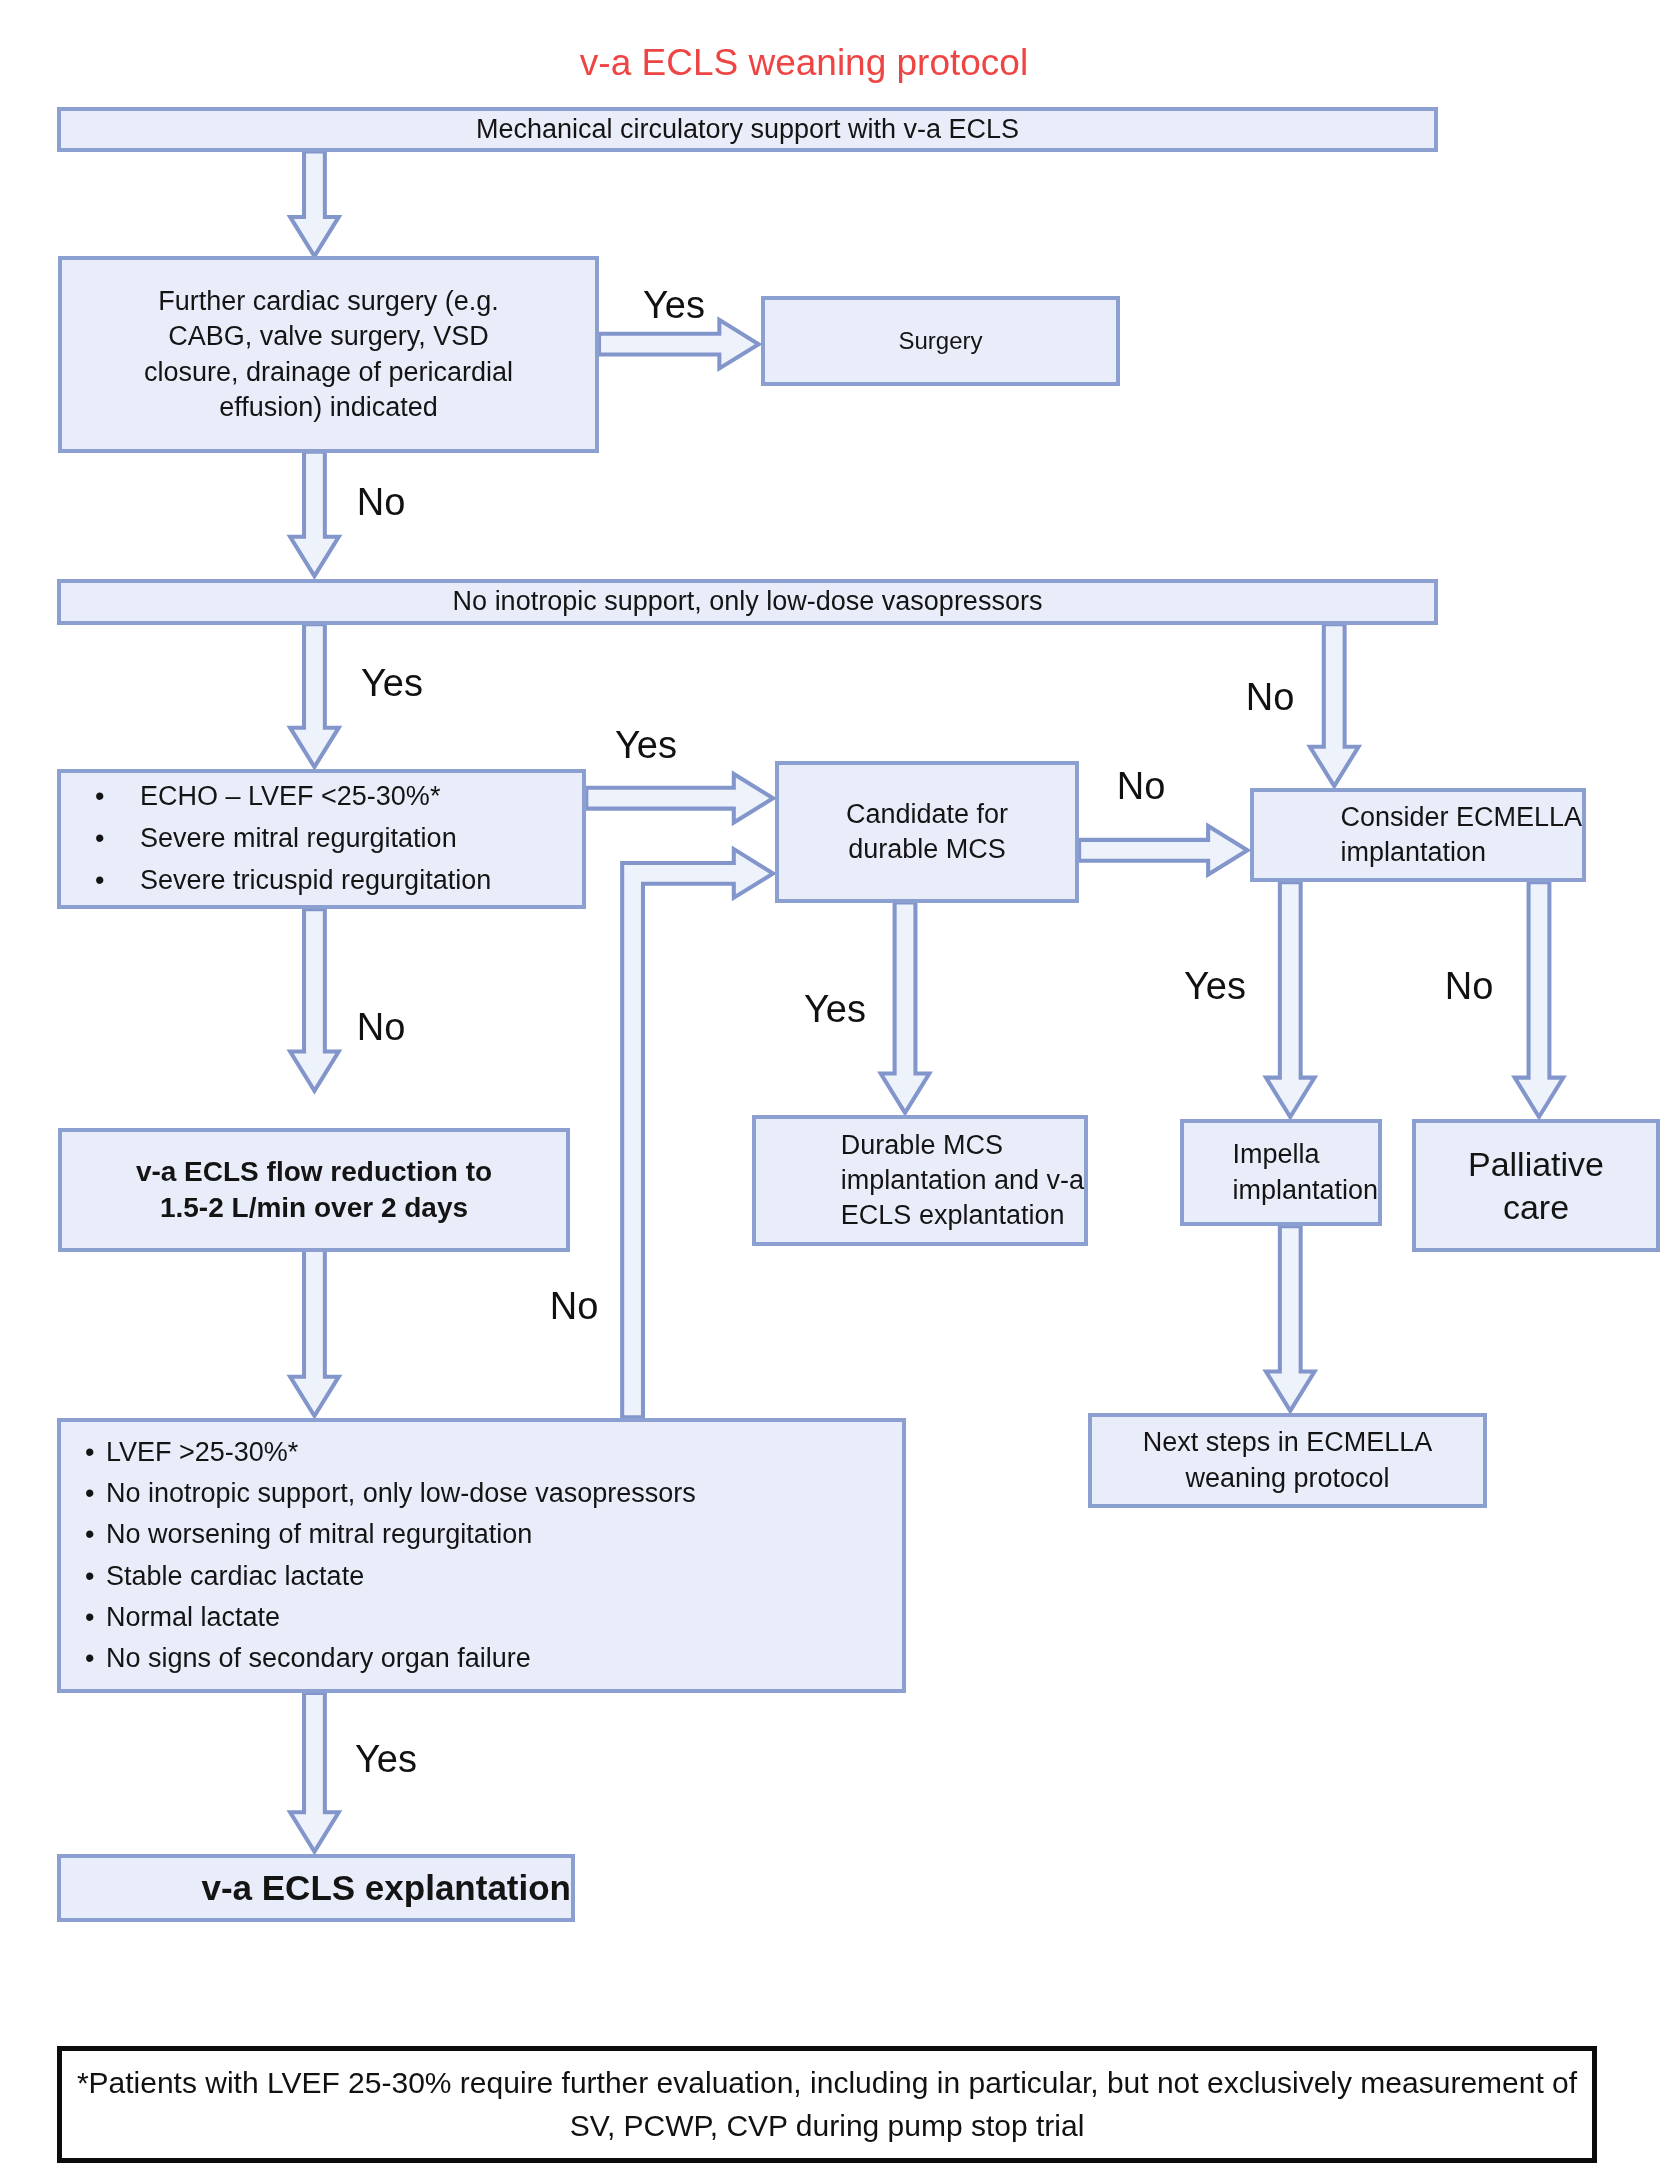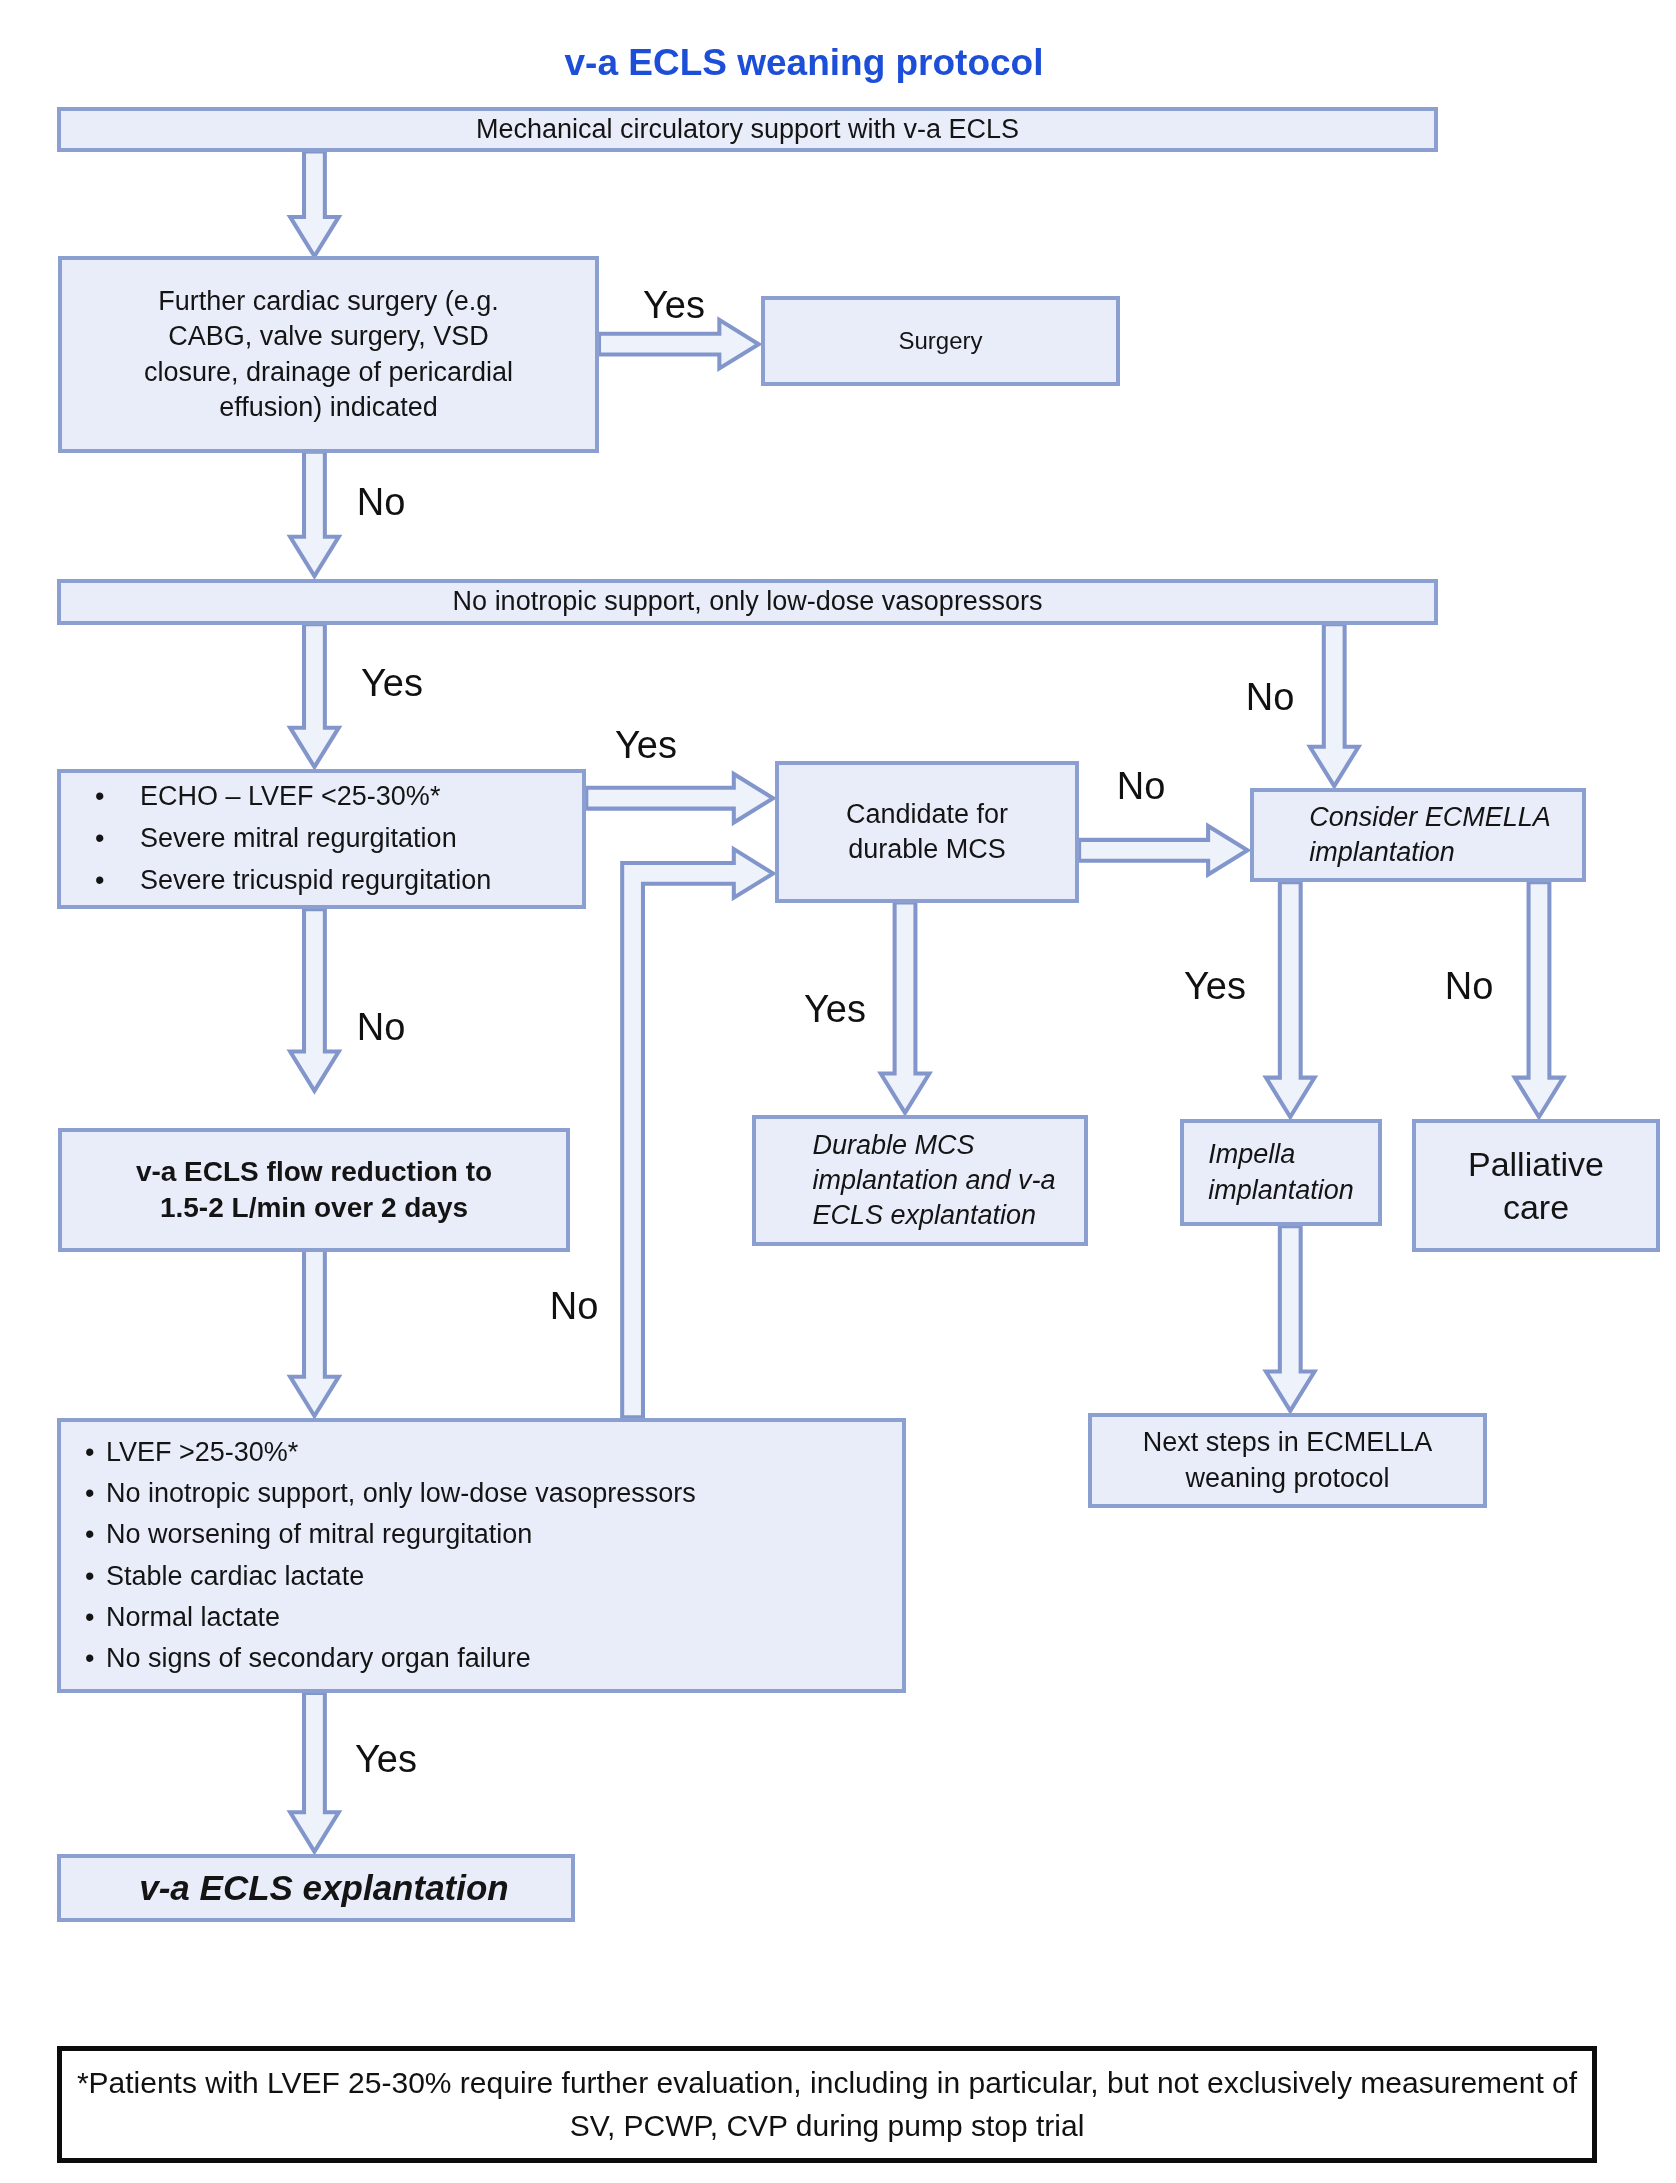--- a/index.html
+++ b/index.html
@@ -10,38 +10,38 @@
     background:#ffffff;
     font-family:"Liberation Sans", sans-serif;
     color:#1a1a1a;
     overflow:hidden;
   }
   #page-title{
     position:absolute;
     left:0; top:42px; width:1608px;
     text-align:center;
     font-size:37px;
-    font-weight:bold;
-    color:#1d4ed8;
+    font-weight:normal;
+    color:#ef4444;
   }
   .box{
     position:absolute;
     background:#e8edf9;
     border:4px solid #8b9fd1;
     box-sizing:border-box;
     display:flex;
     align-items:center;
     justify-content:center;
     font-size:27px;
     line-height:1.3;
     color:#141414;
   }
   .box .txt{ white-space:pre-line; }
   .center{ text-align:center; }
-  .leftal{ justify-content:center; text-align:left;font-style:italic; }
+  .leftal{ justify-content:flex-end; text-align:left; }
   .bold{ font-weight:bold; }
   .big{ font-size:24px; }
   .bullets{
     flex-direction:column;
     align-items:stretch;
     justify-content:center;
   }
   .bullet-row{ display:flex; align-items:baseline; }
   .bullet-row .marker{ flex:0 0 auto; }
   .edge-label{

